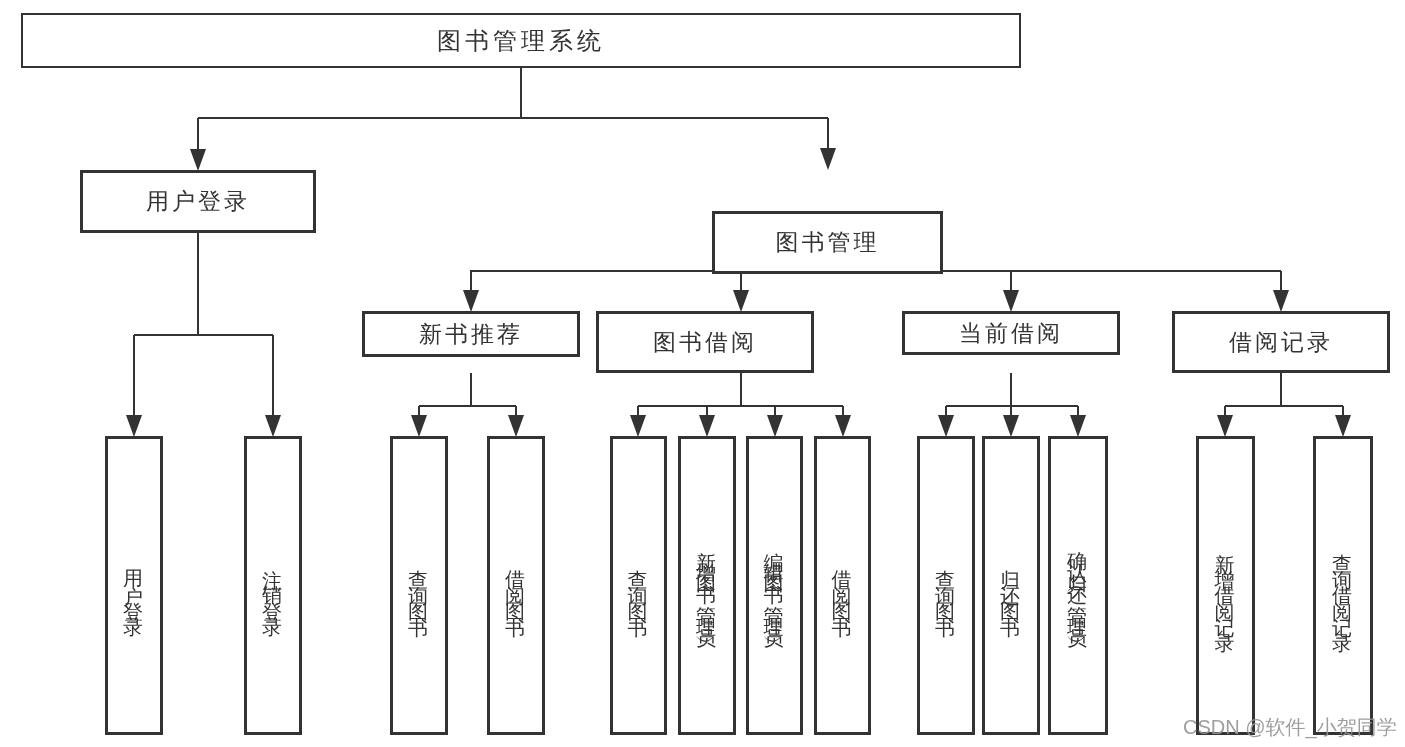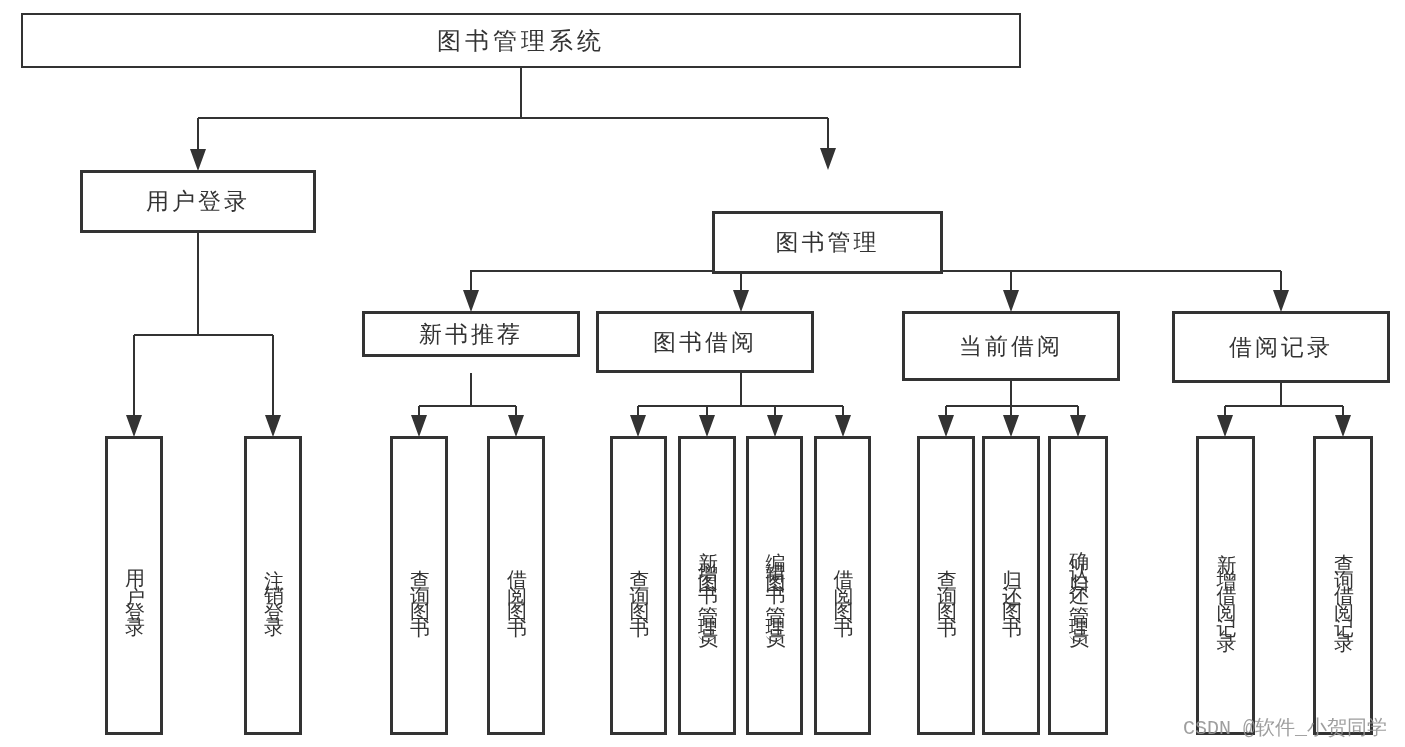--- a/index.html
+++ b/index.html
@@ -1,20 +1,20 @@
 <!DOCTYPE html>
 <html><head>
 <meta charset="utf-8">
 <style>
   html,body { margin:0; padding:0; background:#ffffff; }
   .canvas {
     position:relative;
     width:1405px; height:747px;
     background:#ffffff;
-    font-family:Liberation Mono, monospace;
+    font-family:Liberation Sans, sans-serif;
     overflow:hidden;
   }
   .connectors {
     position:absolute; left:0; top:0; z-index:1;
   }
   .hbox {
     position:absolute; z-index:2;
     box-sizing:border-box;
     background:#ffffff;
     border:3px solid #333333;
@@ -75,24 +75,24 @@
   <div class="hbox" style="left:712px; top:170px; width:231px; height:63px;margin-top:41px;">
     <span>图书管理</span>
   </div>
 
   <div class="hbox" style="left:362px; top:311px; width:218px; height:46px;text-align:right;">
     <span>新书推荐</span>
   </div>
   <div class="hbox" style="left:596px; top:311px; width:218px; height:62px;">
     <span>图书借阅</span>
   </div>
-  <div class="hbox" style="left:902px; top:311px; width:218px; height:70px;">
+  <div class="hbox" style="left:902px; top:311px; width:218px; height:44px;">
     <span>当前借阅</span>
   </div>
-  <div class="hbox" style="left:1172px; top:311px; width:218px; height:72px;text-align:center;">
+  <div class="hbox" style="left:1172px; top:311px; width:218px; height:62px;text-align:center;">
     <span>借阅记录</span>
   </div>
 
   <div class="vbox" style="left:105px; width:58px;">
     <span>用户登录</span>
   </div>
   <div class="vbox" style="left:244px; width:58px;">
     <span>注销登录</span>
   </div>
 

